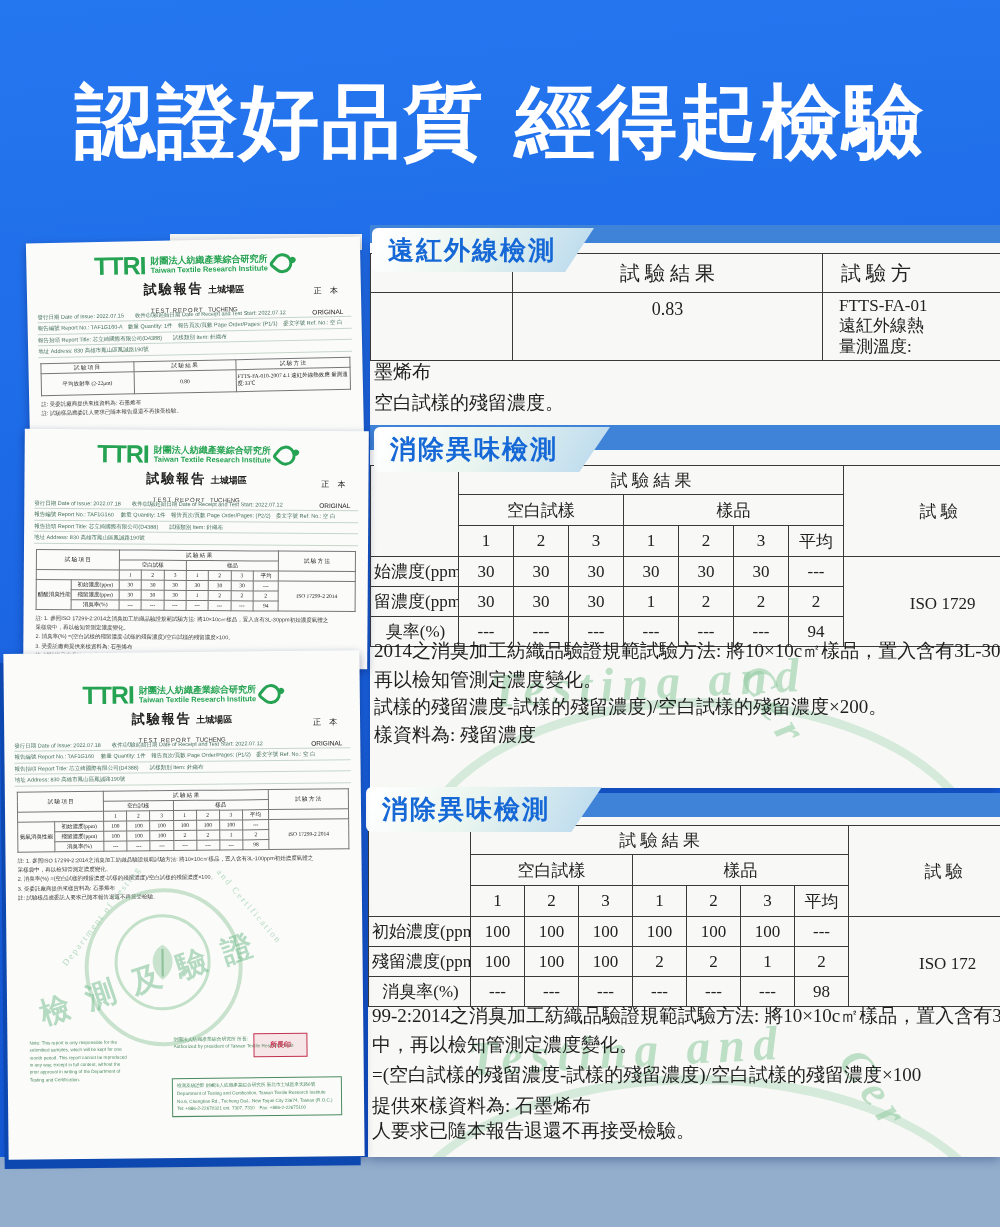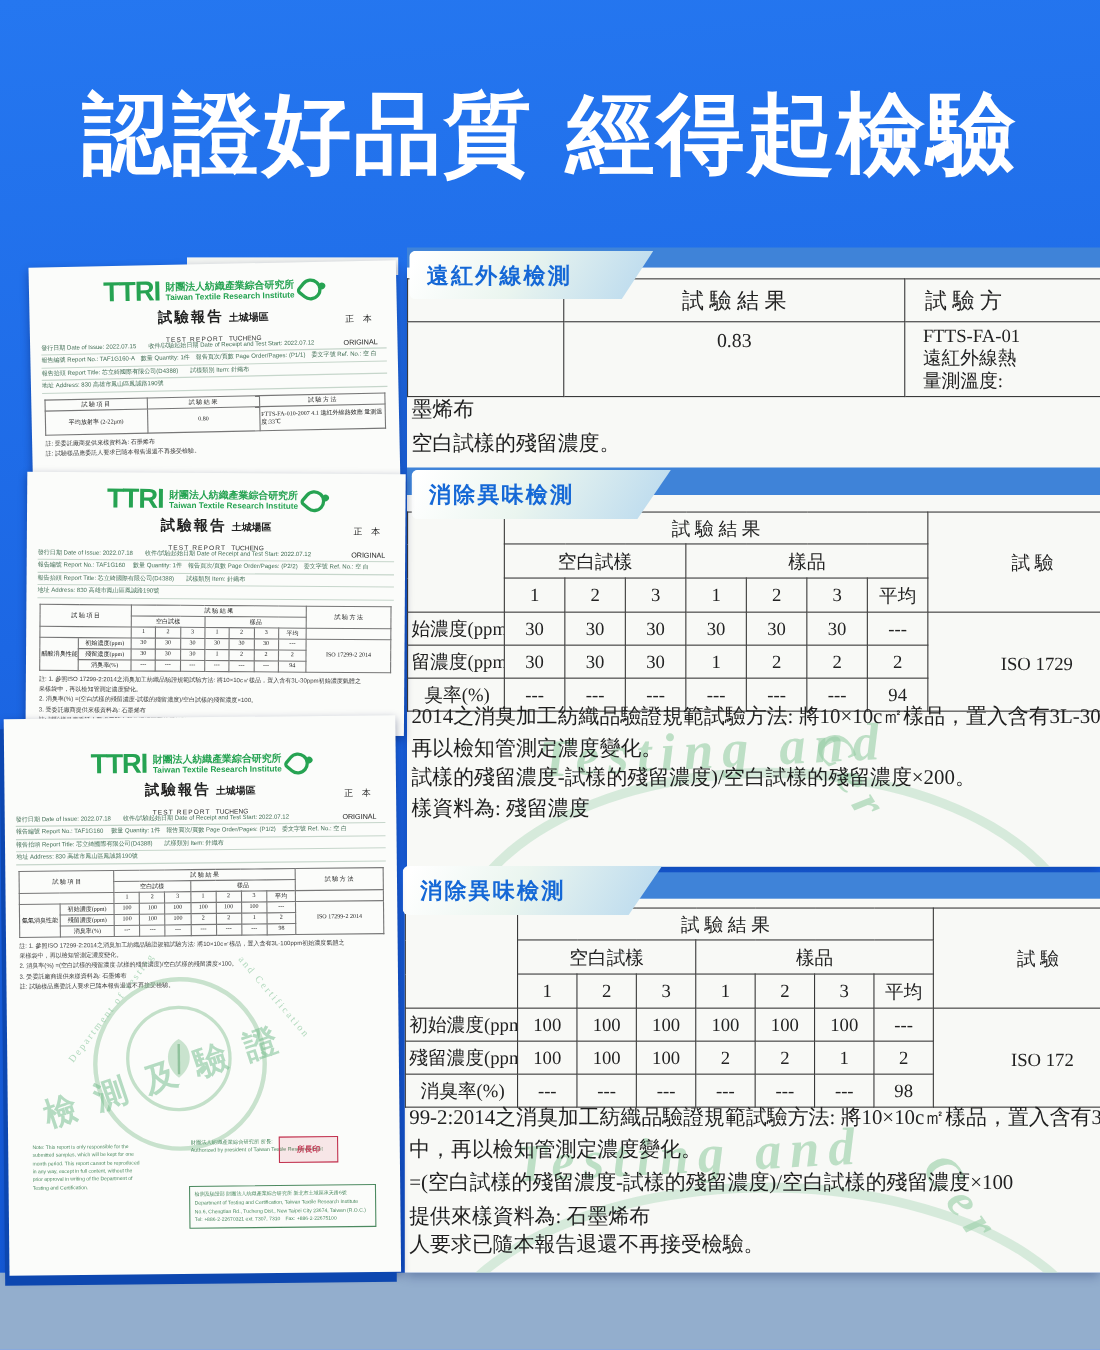--- a/index.html
+++ b/index.html
@@ -15,21 +15,21 @@
   .paperA{left:370px;top:243px;width:630px;height:545px;}
   .paperB{left:368px;top:795px;width:632px;height:362px;}
   .strip{position:absolute;background:#3f83d8;}
   .strip1{left:370px;top:225px;width:630px;height:18px;}
   .strip2{left:370px;top:425px;width:630px;height:25px;}
   .strip3{left:368px;top:793px;width:632px;height:24px;}
   .badge{position:absolute;display:flex;align-items:center;padding-left:16px;box-sizing:border-box;
     background:linear-gradient(120deg,#ffffff 4%,#eaf5ef 45%,#b7d8ee 100%);
     clip-path:polygon(0 0,100% 0,87% 100%,0 100%);
     border-radius:6px 0 0 6px;
-    color:#1568d6;font-weight:bold;font-size:20px;letter-spacing:2px;
+    color:#1568d6;font-weight:bold;font-size:26px;letter-spacing:2px;
     font-family:Liberation Sans, sans-serif;}
   .badge1{left:372px;top:228px;width:222px;height:44px;}
   .badge2{left:374px;top:427px;width:236px;height:45px;}
   .badge3{left:366px;top:787px;width:236px;height:45px;}
   
   table.bt{position:absolute;border-collapse:collapse;table-layout:fixed;
     font-family:"Liberation Serif",serif;color:#222;background:transparent;}
   table.bt td{border:1px solid #3a3a3a;text-align:center;vertical-align:middle;overflow:hidden;white-space:nowrap;}
   table.t1{left:0;top:10px;width:812px;}
   table.t1 td{font-size:18px;}

